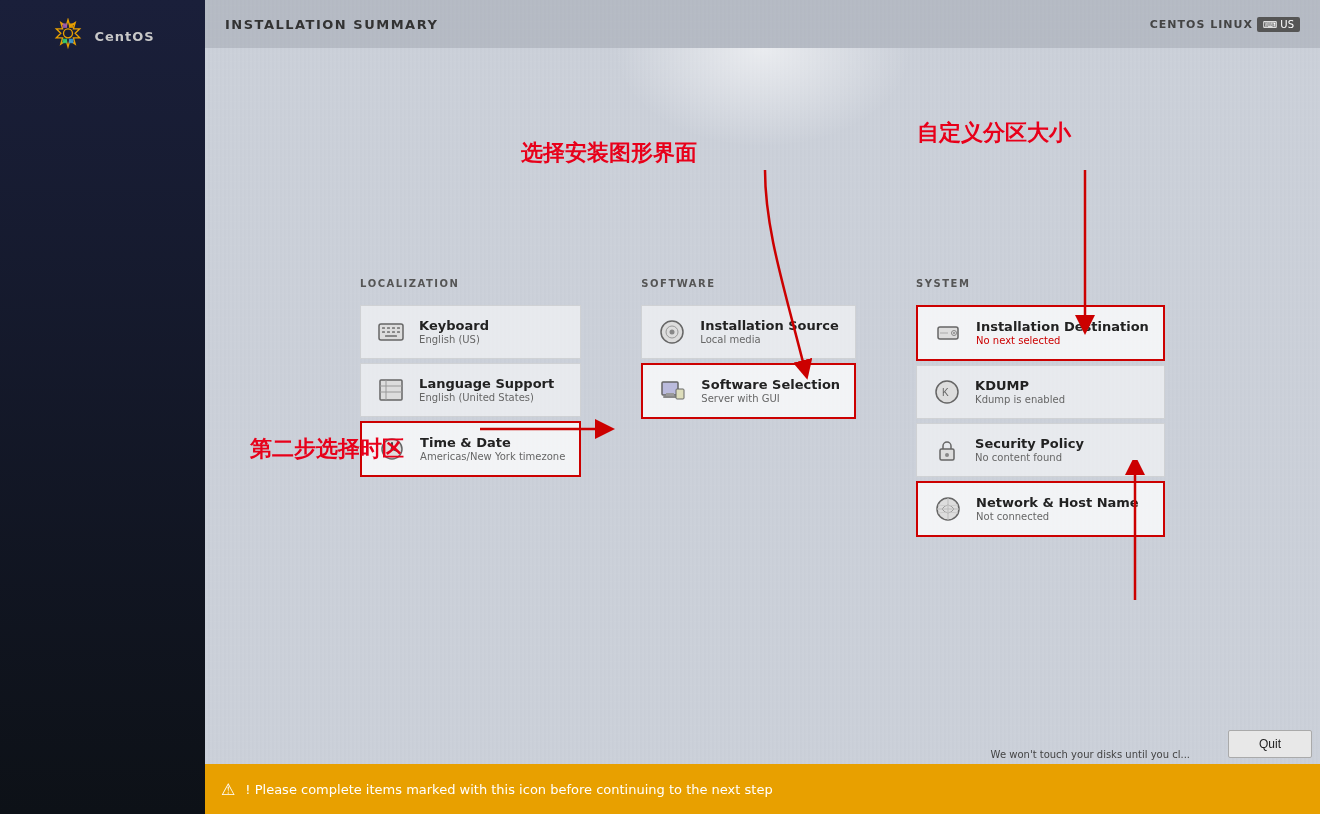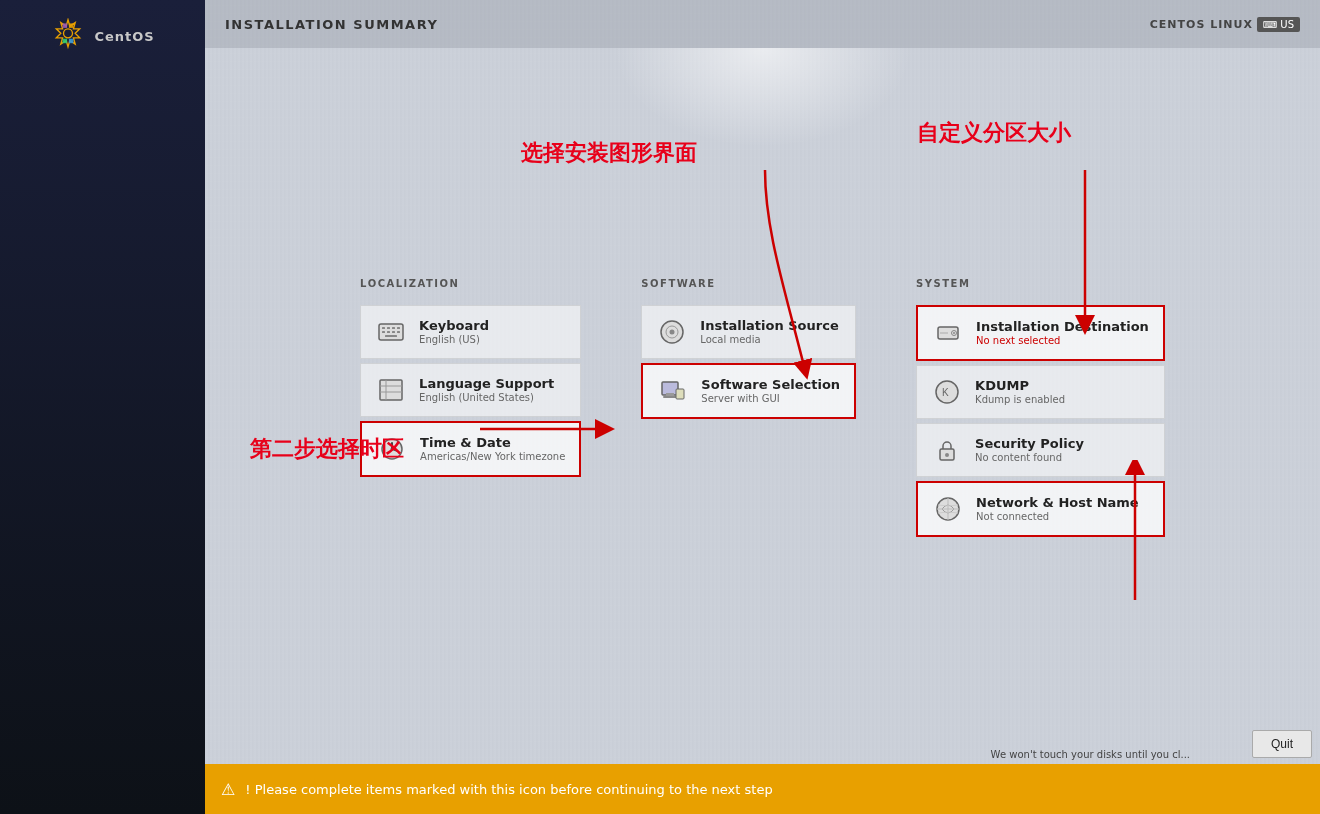--- a/index.html
+++ b/index.html
@@ -261,21 +261,21 @@
       z-index: 10;
       display: flex;
       align-items: center;
       justify-content: flex-end;
       padding-right: 8px;
     }
 
     .quit-btn {
       background: #e8e8e8;
       border: 1px solid #aaa;
-      padding: 6px 18px;
+      padding: 6px 30px;
       font-size: 12px;
       cursor: pointer;
       color: #222;
       border-radius: 2px;
     }
 
     
     .below-quit {
       position: absolute;
       bottom: 54px;

